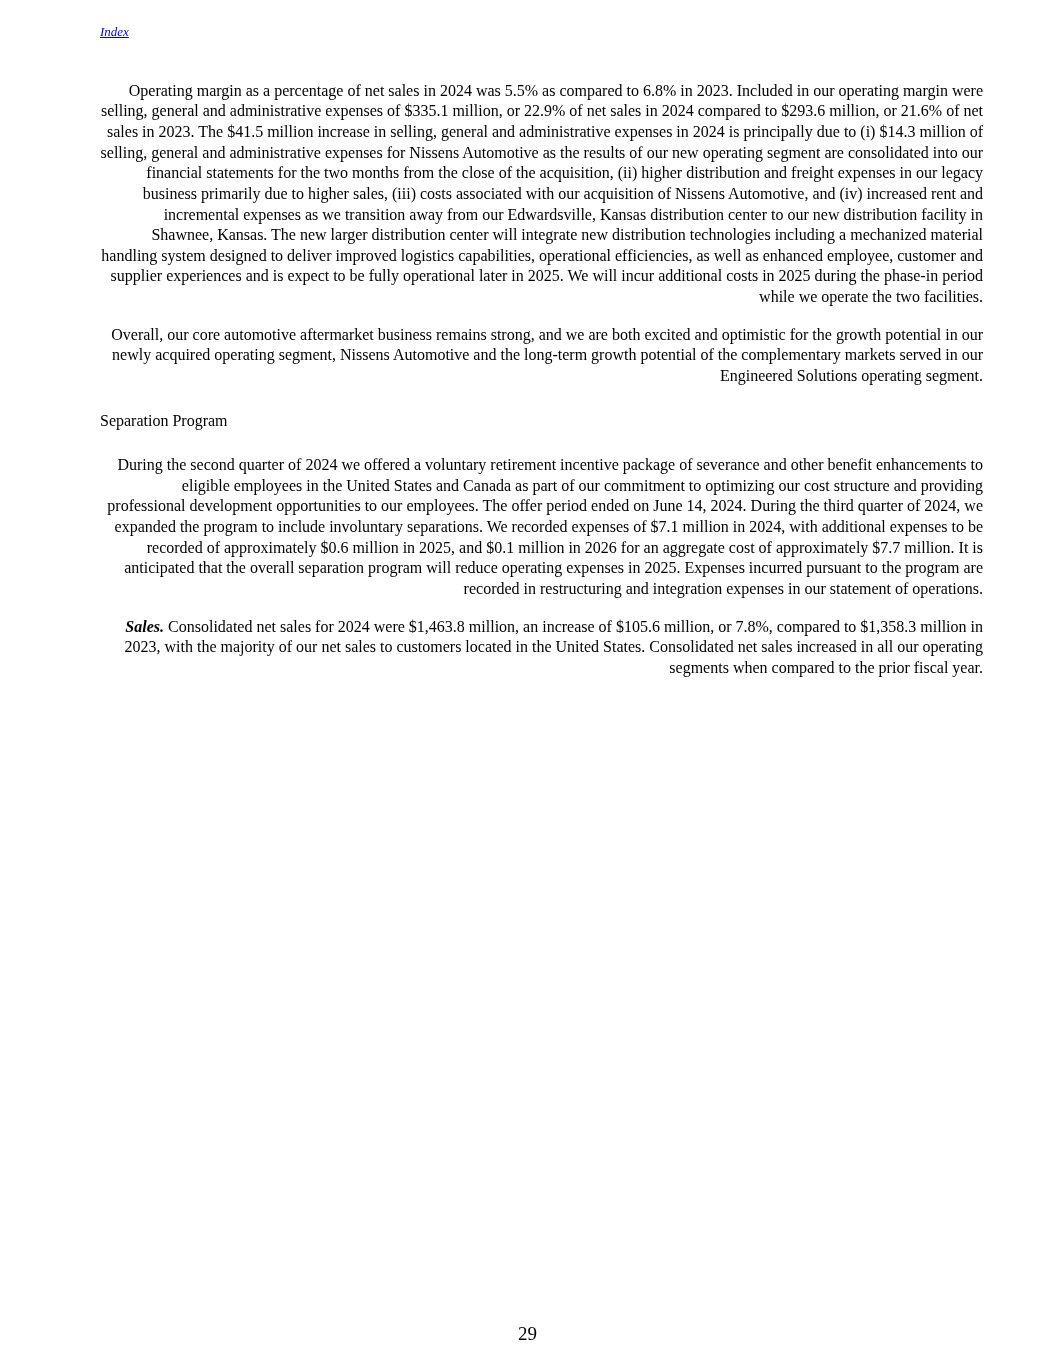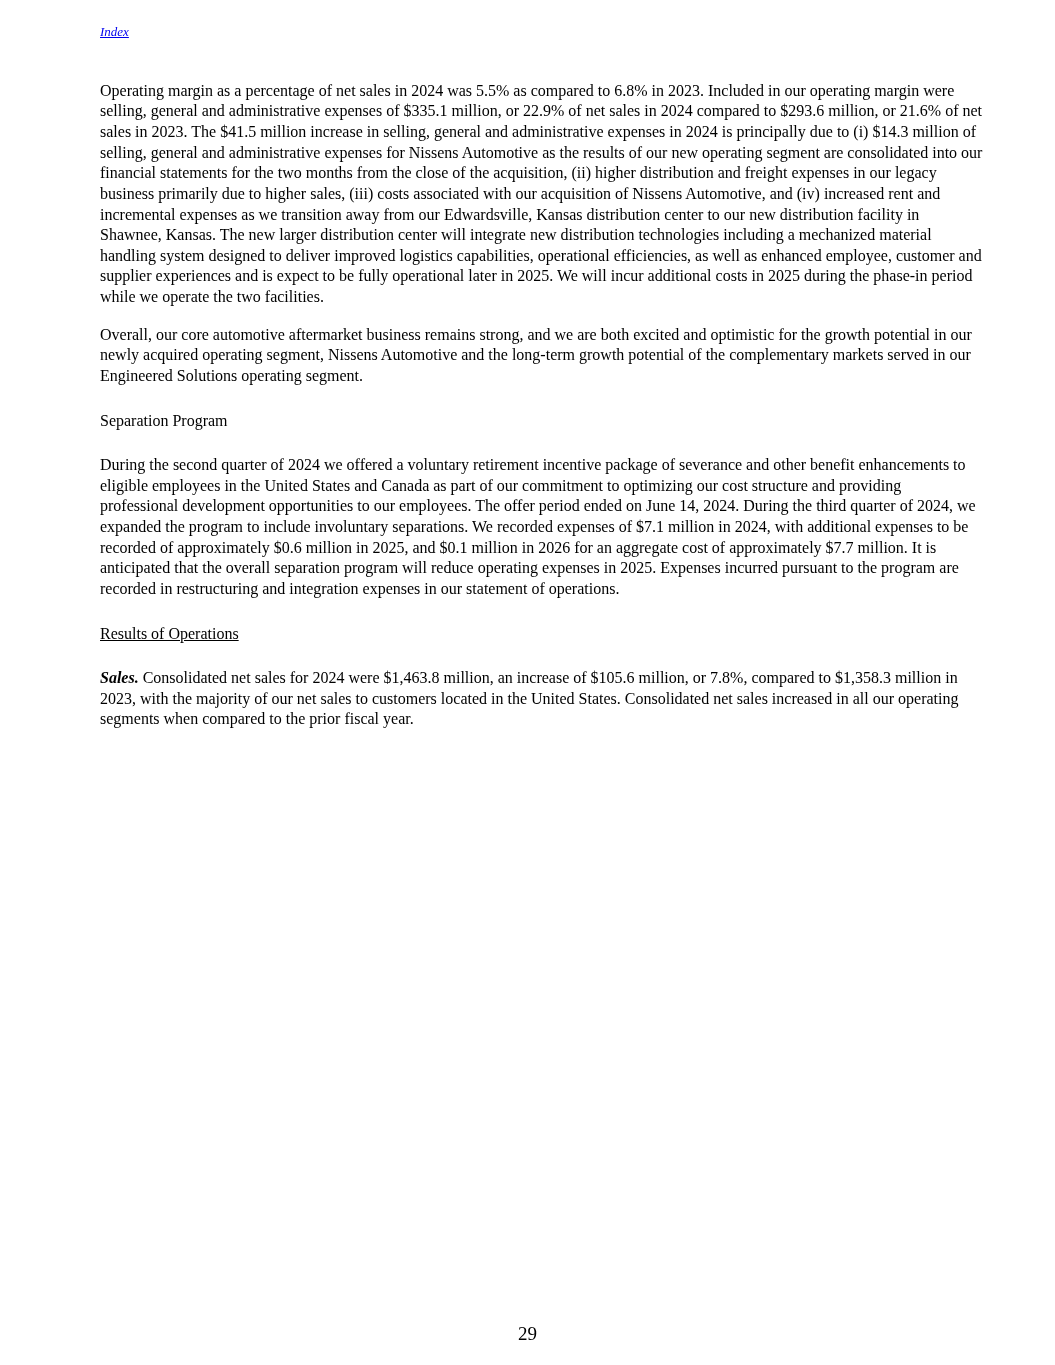--- a/index.html
+++ b/index.html
@@ -21,21 +21,21 @@
     display: inline-block;
     font-size: 13px;
     font-style: italic;
     color: #0000EE;
     text-decoration: underline;
     margin-bottom: 40px;
     cursor: pointer;
   }
   p.body-para {
     margin: 0 0 17px 0;
-    text-align: left;
+    text-align: right;
   }
   .heading {
     font-weight: normal;
     margin: 24px 0 24px 0;
   }
   .heading.underlined { text-decoration: underline; }
   .lead-bold-italic {
     font-weight: bold;
     font-style: italic;
   }
@@ -57,19 +57,18 @@
   <a class="index-link">Index</a>
 
   <p class="body-para">Operating margin as a percentage of net sales in 2024 was 5.5% as compared to 6.8% in 2023. Included in our operating margin were selling, general and administrative expenses of $335.1 million, or 22.9% of net sales in 2024 compared to $293.6 million, or 21.6% of net sales in 2023. The $41.5 million increase in selling, general and administrative expenses in 2024 is principally due to (i) $14.3 million of selling, general and administrative expenses for Nissens Automotive as the results of our new operating segment are consolidated into our financial statements for the two months from the close of the acquisition, (ii) higher distribution and freight expenses in our legacy business primarily due to higher sales, (iii) costs associated with our acquisition of Nissens Automotive, and (iv) increased rent and incremental expenses as we transition away from our Edwardsville, Kansas distribution center to our new distribution facility in Shawnee, Kansas. The new larger distribution center will integrate new distribution technologies including a mechanized material handling system designed to deliver improved logistics capabilities, operational efficiencies, as well as enhanced employee, customer and supplier experiences and is expect to be fully operational later in 2025. We will incur additional costs in 2025 during the phase-in period while we operate the two facilities.</p>
 
   <p class="body-para">Overall, our core automotive aftermarket business remains strong, and we are both excited and optimistic for the growth potential in our newly acquired operating segment, Nissens Automotive and the long-term growth potential of the complementary markets served in our Engineered Solutions operating segment.</p>
 
   <div class="heading">Separation Program</div>
 
   <p class="body-para">During the second quarter of 2024 we offered a voluntary retirement incentive package of severance and other benefit enhancements to eligible employees in the United States and Canada as part of our commitment to optimizing our cost structure and providing professional development opportunities to our employees. The offer period ended on June 14, 2024. During the third quarter of 2024, we expanded the program to include involuntary separations. We recorded expenses of $7.1 million in 2024, with additional expenses to be recorded of approximately $0.6 million in 2025, and $0.1 million in 2026 for an aggregate cost of approximately $7.7 million. It is anticipated that the overall separation program will reduce operating expenses in 2025. Expenses incurred pursuant to the program are recorded in restructuring and integration expenses in our statement of operations.</p>
 
-  <div class="heading underlined">Results of Operations</div>
 
   <p class="body-para"><span class="lead-bold-italic">Sales.</span><span> Consolidated net sales for 2024 were $1,463.8 million, an increase of $105.6 million, or 7.8%, compared to $1,358.3 million in 2023, with the majority of our net sales to customers located in the United States. Consolidated net sales increased in all our operating segments when compared to the prior fiscal year.</span></p>
 
 </div>
 
 <div class="page-number">29</div>
 
 </body></html>

